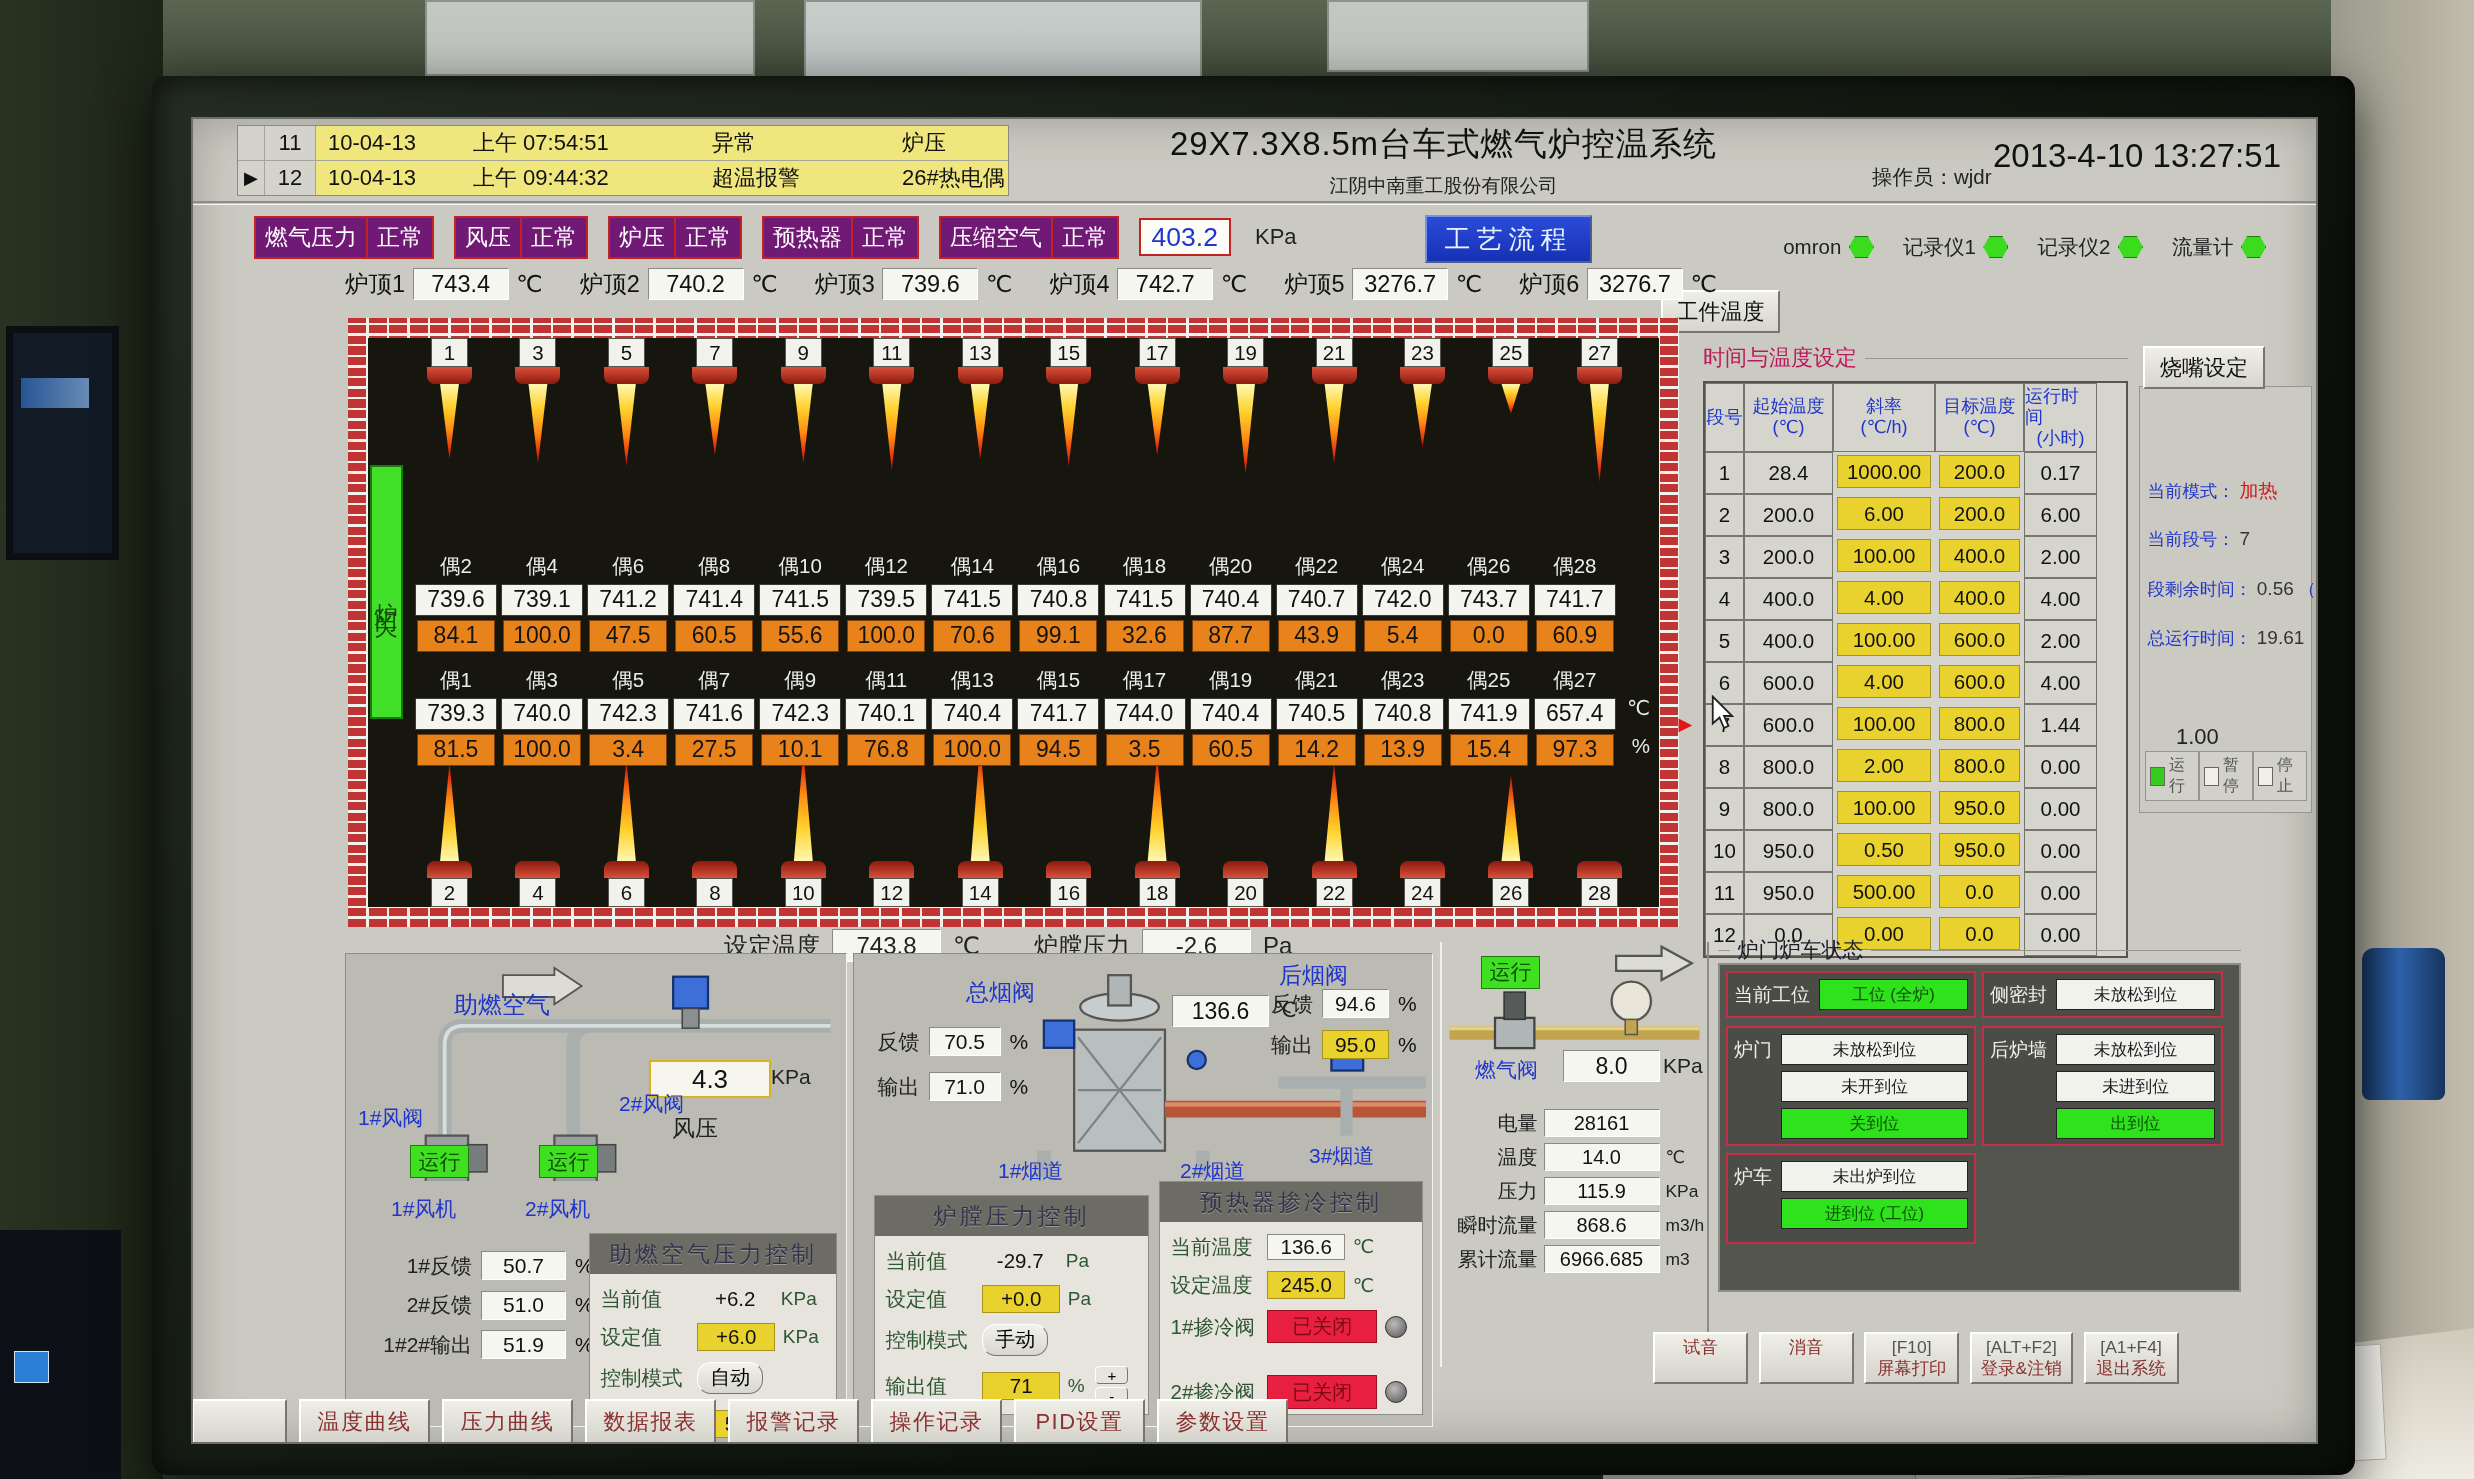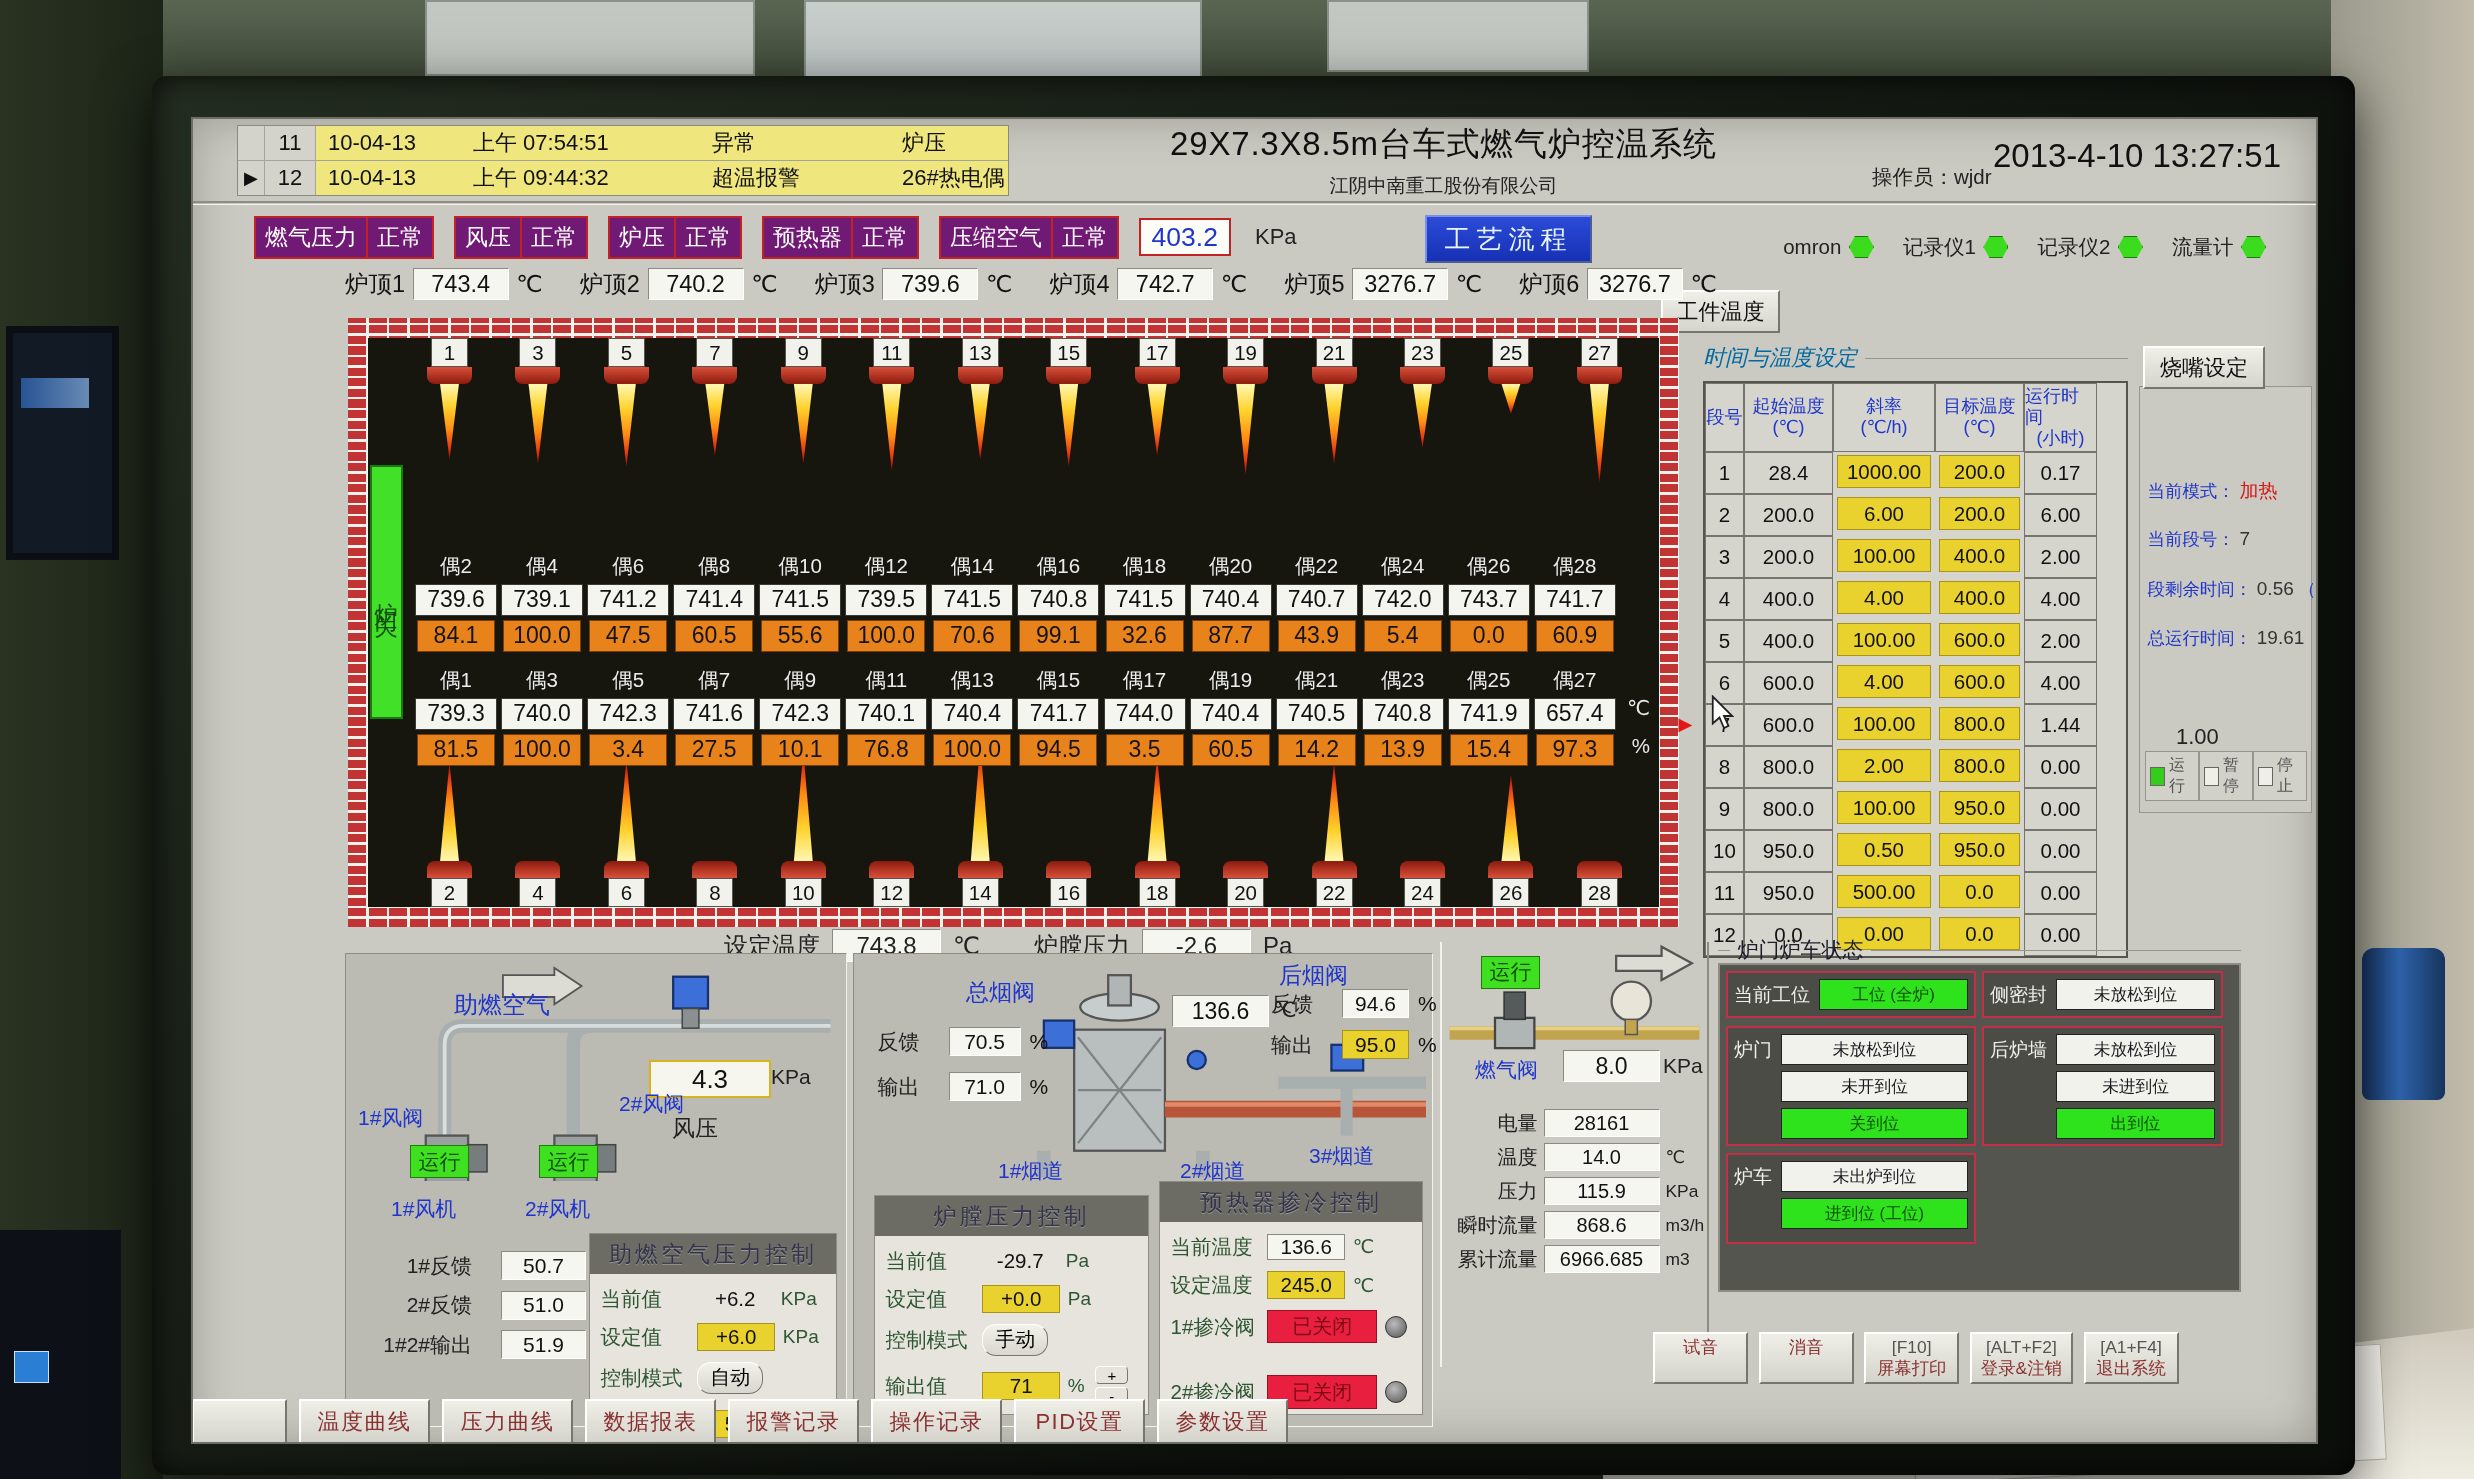--- a/index.html
+++ b/index.html
@@ -89,21 +89,21 @@
   .tc-cell{width:86px;display:flex;flex-direction:column;align-items:center;gap:3.8px;}
   .tc-name{color:#ececec;font-size:20.5px;}
   .tc-temp{width:80px;background:#f5f5ef;border:1.5px solid #3a3a34;font-size:23px;text-align:center;padding:1.5px 0;}
   .tc-pct{width:76px;background:#e8821a;border:1.5px solid #7c3c08;font-size:23px;text-align:center;padding:1.5px 0;color:#141414;}
   .tc-unit{position:absolute;color:#e8e8e8;font-size:20.5px;}
   
   .setpoint{position:absolute;left:531px;top:810px;display:flex;align-items:center;gap:12px;font-size:24px;color:#222;}
   .sp-box{background:#f6f6f0;border:1.5px solid;border-color:#8a8a82 #fff #fff #8a8a82;padding:1.5px 12px;min-width:83px;text-align:center;}
   
   .sched-group{position:absolute;left:1510px;top:224px;width:425px;}
-  .group-cap{font-size:22px;color:#0369a1;display:flex;align-items:center;gap:7.6px;font-style:italic;}
+  .group-cap{font-size:22px;color:#be185d;display:flex;align-items:center;gap:7.6px;}
   .group-cap:after{content:"";flex:1;border-top:1.5px solid #97968e;}
   .sch-table{margin-top:7.6px;display:grid;grid-template-columns:39px 89px 102px 89px 73px;border:2.3px solid #55554d;background:#d6d5cd;}
   .sc{border:0.8px solid #77766e;font-size:20.5px;display:flex;align-items:center;justify-content:center;height:40px;position:relative;}
   .sc.hdr{flex-direction:column;height:67px;color:#1f35cc;font-size:18px;line-height:21px;background:#d6d5cd;}
   .sc.yel{background:#e9d22e;margin:3.8px;border:1.5px solid #a8921a;height:31px;}
   .cur-mark{position:absolute;left:-32px;color:#e01818;font-size:23px;}
   
   .bset-btn{position:absolute;left:1950px;top:227px;padding:4.5px 15px;font-size:22px;
             background:linear-gradient(#efeee7,#d6d5cd);border:2.3px solid;border-color:#fff #77766e #77766e #fff;z-index:3;}
   .bset-box{position:absolute;left:1946px;top:267px;width:171px;height:425px;border:1.5px solid #97968e;background:#cbcac2;}
@@ -117,21 +117,21 @@
   .stray-val{position:absolute;left:1983px;top:605px;font-size:22px;color:#222;}
   
   .panel{position:absolute;background:#bcbbb3;border:1.5px solid;border-color:#8d8d85 #f2f2ec #f2f2ec #8d8d85;}
   .blue-lab{color:#1f35cc;font-size:21px;position:absolute;white-space:nowrap;}
   .white-box{background:#f6f6f0;border:1.5px solid;border-color:#8a8a82 #fff #fff #8a8a82;text-align:center;font-size:23px;padding:1.5px 6px;position:absolute;}
   .gold-box{background:#f6f6ee;border:2.3px solid #d8b31e;text-align:center;font-size:26px;padding:1.5px 6px;position:absolute;}
   .run-badge{position:absolute;background:#3fe01f;border:1.5px solid #1f7a10;color:#0e4d08;font-size:21px;padding:1.5px 7.6px;z-index:4;}
   .dim-lab{position:absolute;font-size:21px;color:#222;white-space:nowrap;}
   .fb-row{display:flex;align-items:center;gap:9px;font-size:21px;margin-bottom:10.6px;}
   .fb-row .lab{width:114px;text-align:right;color:#222;}
-  .fb-row .val{background:#f6f6f0;border:1.5px solid;border-color:#8a8a82 #fff #fff #8a8a82;min-width:83px;text-align:center;padding:1.5px 0;margin-left:20px;}
+  .fb-row .val{background:#f6f6f0;border:1.5px solid;border-color:#8a8a82 #fff #fff #8a8a82;min-width:83px;text-align:center;padding:1.5px 0;}
   .ctl-panel{position:absolute;background:#e6e4dc;border:1.5px solid #8d8d85;}
   .ctl-title{background:#6c6c64;color:#32324c;text-shadow:0 0.8px 0 #9a9a92;font-size:23px;text-align:center;padding:4.5px 0;letter-spacing:3px;}
   .ctl-row{display:flex;align-items:center;gap:7.6px;margin:10.6px 7.6px 0 10.6px;font-size:20.5px;}
   .ctl-lab{color:#2e5632;min-width:89px;}
   .ctl-plain{min-width:76px;text-align:center;color:#111;}
   .ctl-yellow{background:#e9d22e;border:1.5px solid #a8921a;min-width:76px;text-align:center;padding:0.8px 0;}
   .ctl-unit{color:#2e5632;font-size:19px;}
   .mode-btn{font-size:20px;padding:1.5px 12px;background:linear-gradient(#f2f1ea,#d8d7cf);border:1.5px solid;border-color:#fff #77766e #77766e #fff;border-radius:14px;text-align:center;}
   .pm{display:flex;flex-direction:column;gap:3px;margin-left:3px;}
   .pm button{font-size:15px;width:33px;height:18px;background:#e6e4dc;border:1.5px solid;border-color:#fff #77766e #77766e #fff;border-radius:4.5px;line-height:7.6px;}

